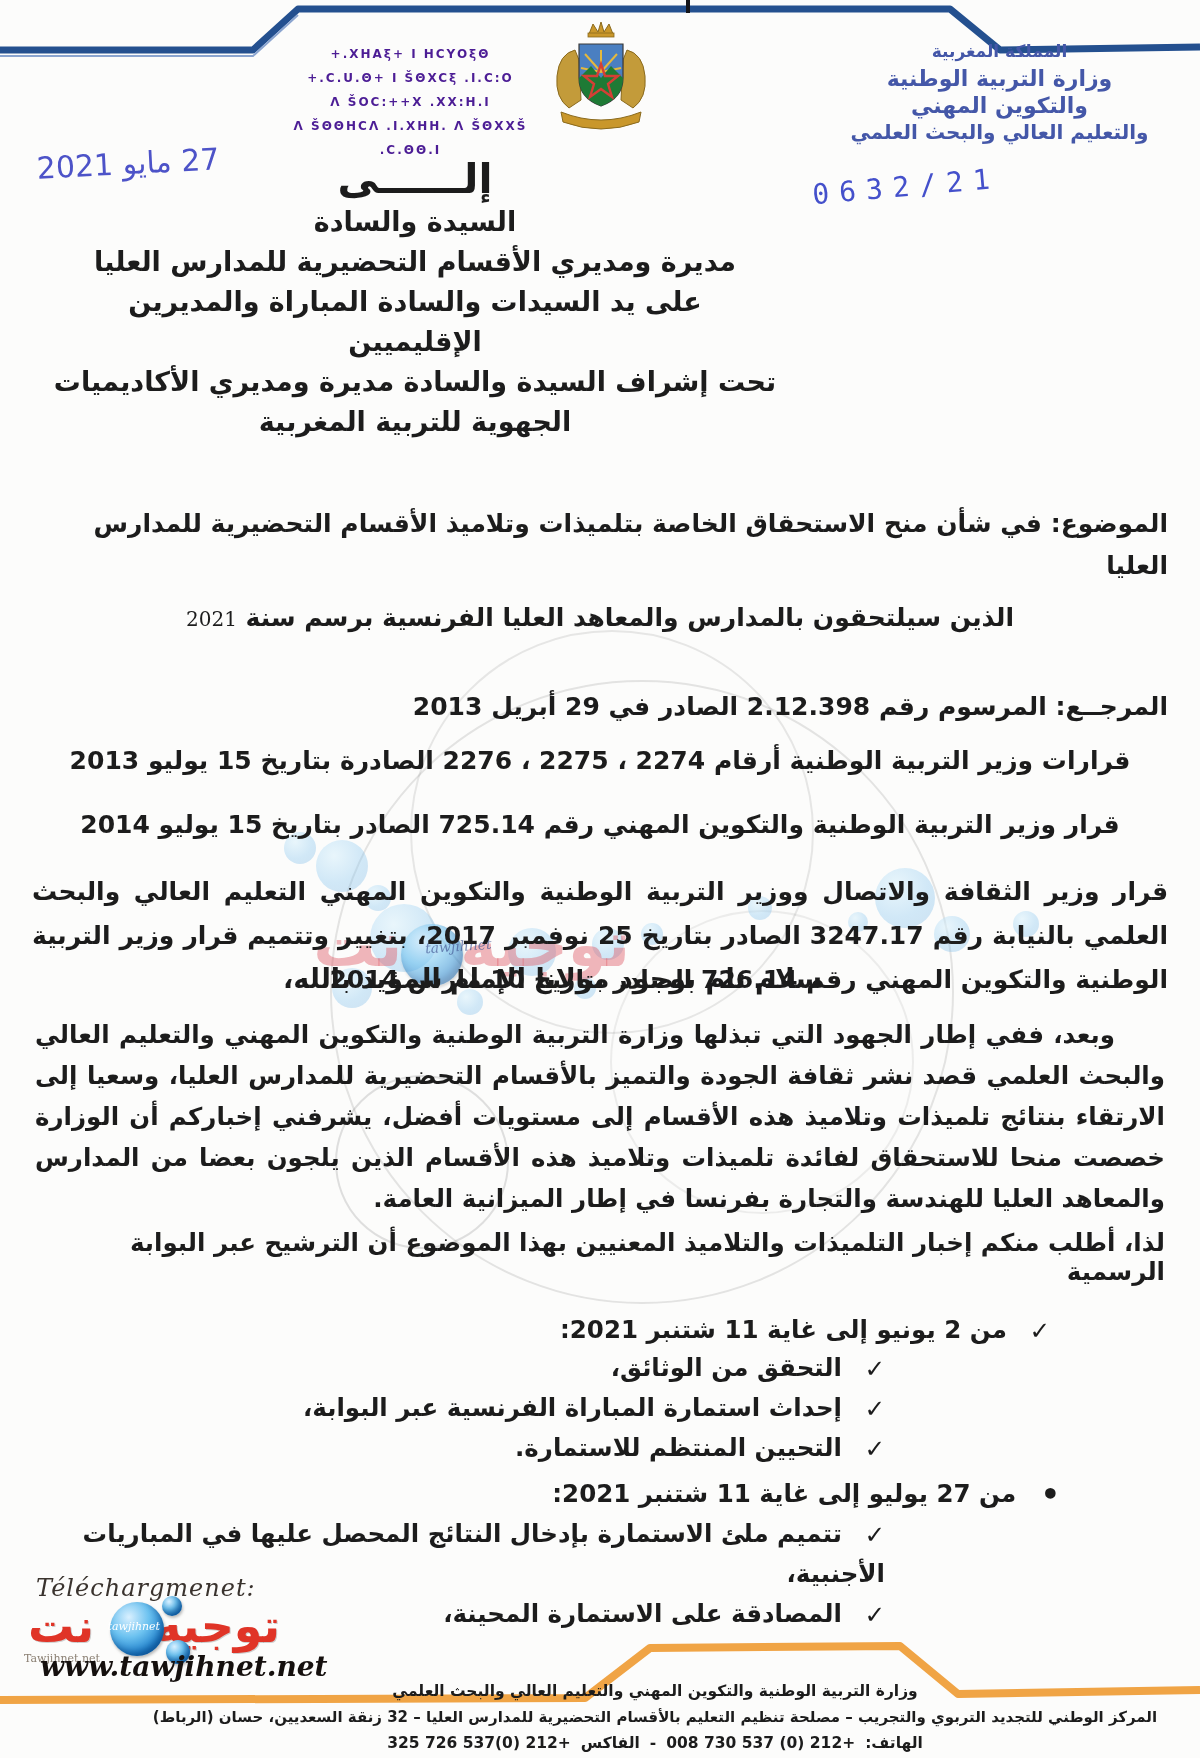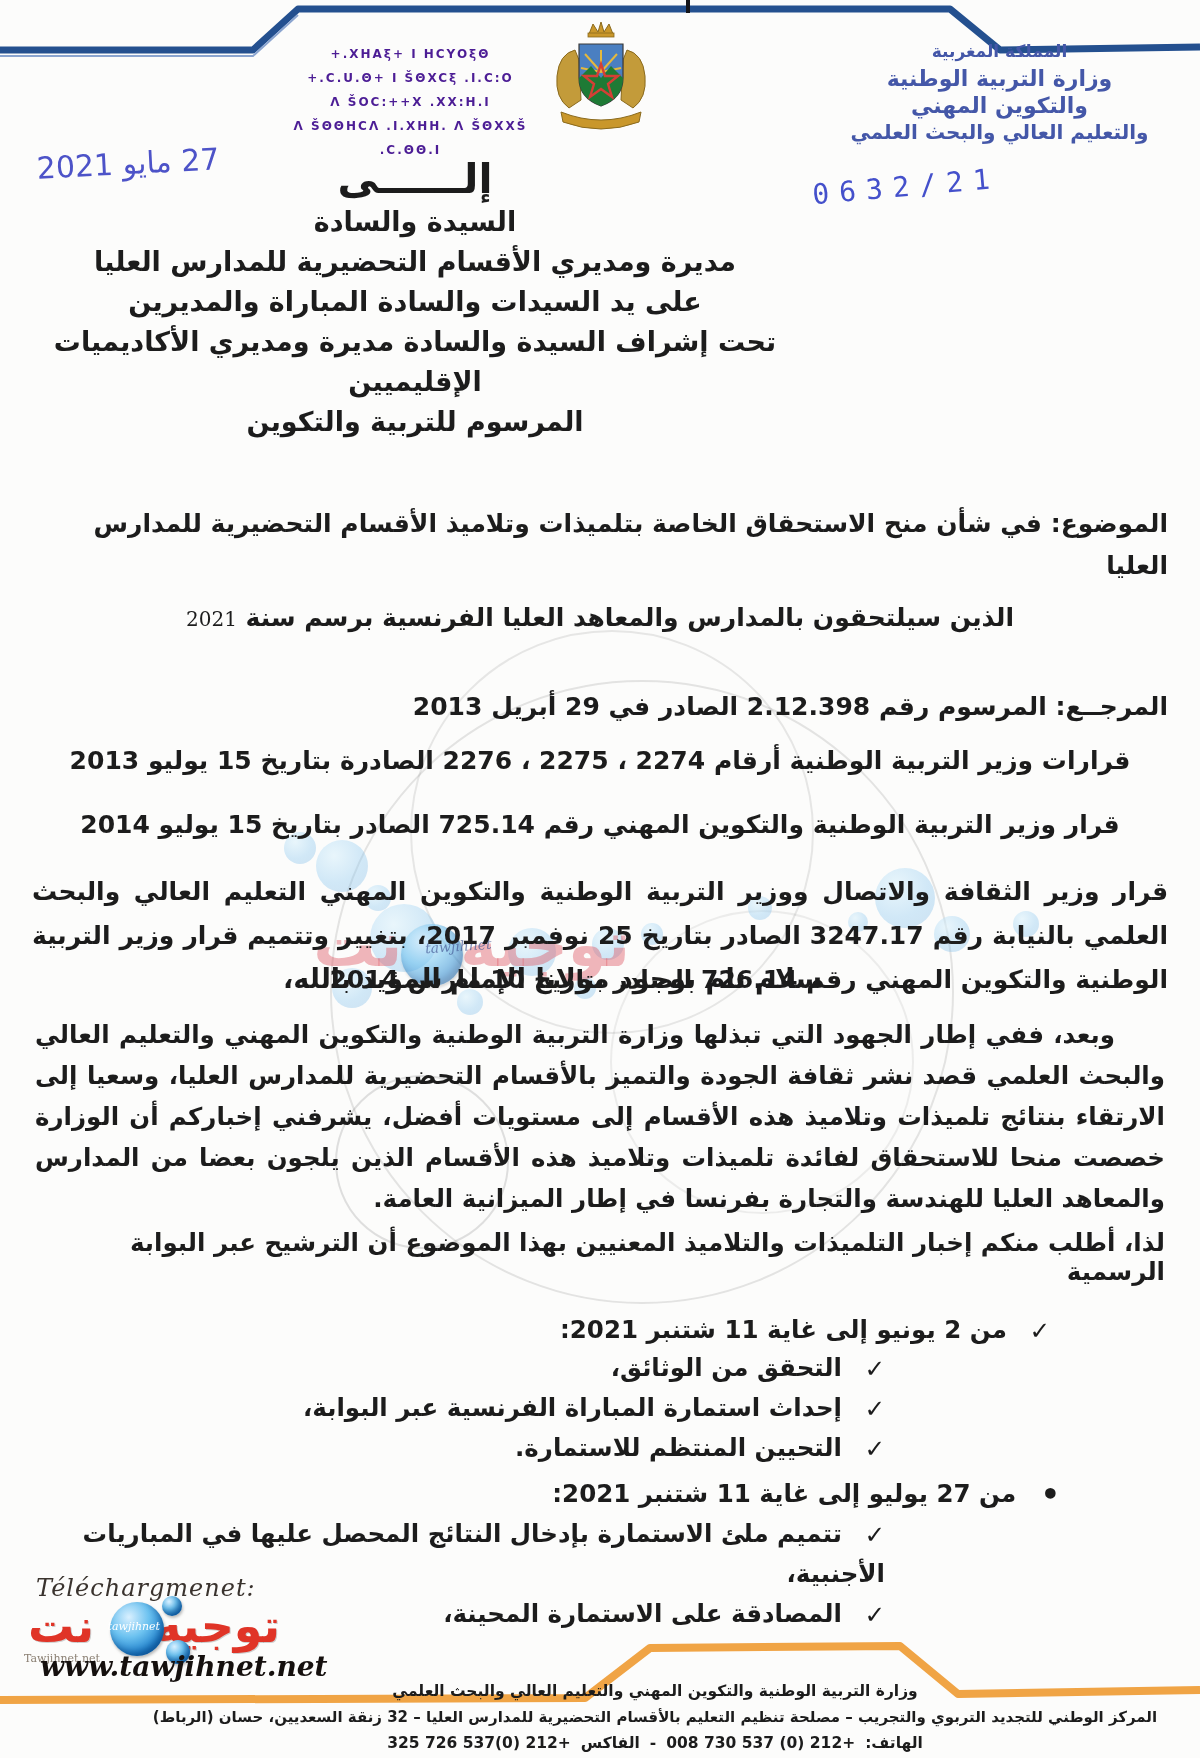--- a/index.html
+++ b/index.html
@@ -173,23 +173,23 @@
   </div>
 
   <div class="stamp-date">27 مايو 2021</div>
   <div class="stamp-ref">0632/21</div>
 
   <div class="addressee ar">
     <div class="to">إلــــــى</div>
     <div class="ln">السيدة والسادة</div>
     <div class="ln">مديرة ومديري الأقسام التحضيرية للمدارس العليا</div>
     <div class="ln">على يد السيدات والسادة المباراة والمديرين</div>
+    <div class="ln">الإقليميين</div>
     <div class="ln">تحت إشراف السيدة والسادة مديرة ومديري الأكاديميات</div>
-    <div class="ln">الإقليميين</div>
-    <div class="ln">المرسوم للتربية والتكوين</div>
+    <div class="ln">الجهوية للتربية المغربية</div>
   </div>
 
   <div class="subject ar">
     <div class="subj-l1">
       <span>الموضوع:</span>
       <span>في شأن منح الاستحقاق الخاصة بتلميذات وتلاميذ الأقسام التحضيرية للمدارس العليا</span>
     </div>
     <div class="subj-l2">
       <span>الذين سيلتحقون بالمدارس والمعاهد العليا الفرنسية برسم سنة</span>
       <span class="year" dir="ltr">2021</span>

